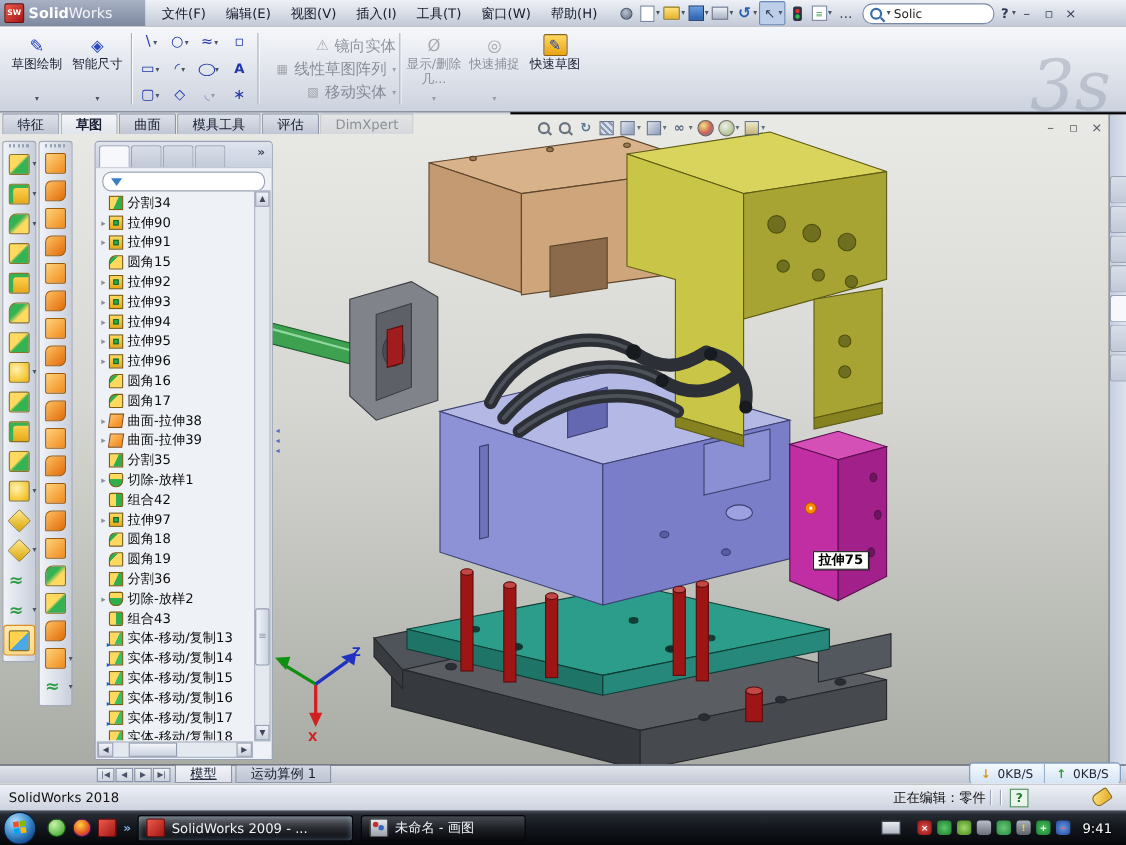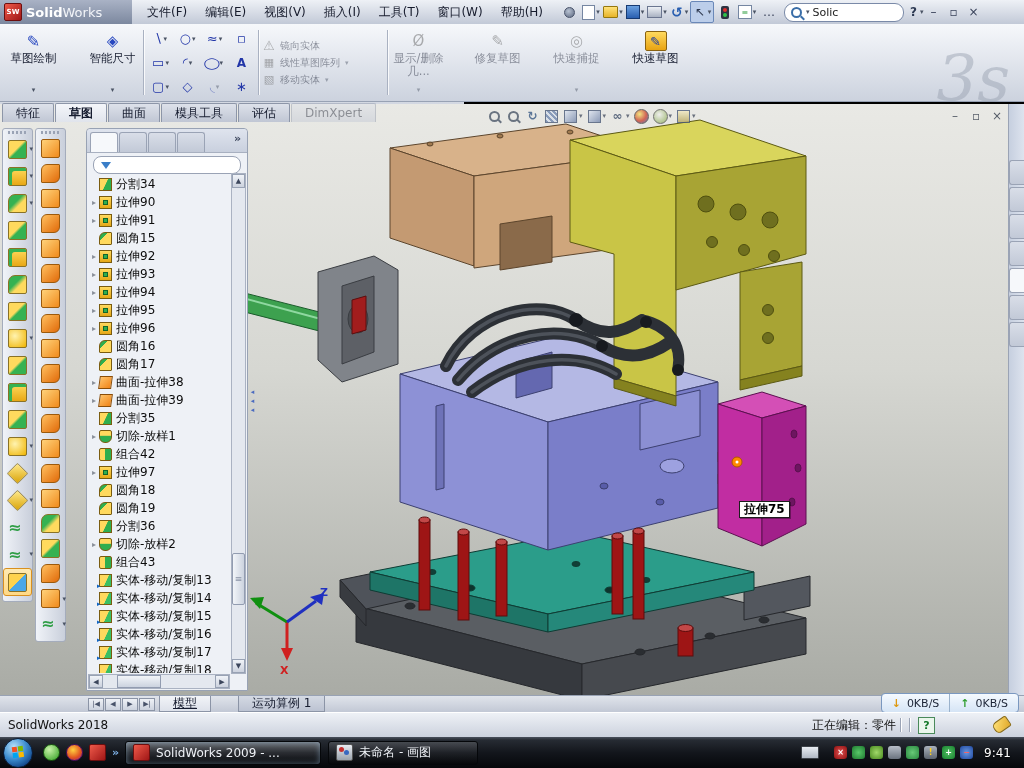--- a/index.html
+++ b/index.html
@@ -32,21 +32,21 @@
   .qa-options{width:12px;height:12px;background:#fff;border:1px solid #7586a2;color:#2f9e3f;font-size:8px;line-height:11px;text-align:center;}
   .qa-options::before{content:"≡";}
   .qa-more::before{content:"…";color:#3c465c;}
   .search-pill{width:106px;height:17px;border:1px solid #7a8aa8;border-radius:9px;background:#fff;display:flex;align-items:center;gap:3px;padding:0 6px;font-size:11px;color:#222;margin:0 4px;}
   .ring{width:7px;height:7px;border:2px solid #3a6ea8;border-radius:50%;position:relative;flex:0 0 auto;}
   .ring::after{content:"";position:absolute;width:5px;height:2px;background:#3a6ea8;transform:rotate(45deg);left:7px;top:8px;}
   .tb-help{color:#2c3952;font-weight:bold;padding:0 2px;}
   .wb{width:20px;height:18px;color:#39425a;font-size:12px;display:flex;align-items:center;justify-content:center;}
   
   .toolbar{position:absolute;top:24px;height:78px;left:0;right:0;background:linear-gradient(#f6f8fb,#ccd2de);border-bottom:1px solid #98a2b4;display:flex;align-items:stretch;padding:2px 0 2px 6px;box-sizing:border-box;}
-  .btn-row{display:flex;gap:24px;}
+  .btn-row{display:flex;}
   .big-btn{width:55px;display:flex;flex-direction:column;align-items:center;padding-top:5px;font-size:11.5px;line-height:13px;text-align:center;color:#171d30;border-radius:3px;position:relative;}
   .bi{width:22px;height:20px;display:flex;align-items:center;justify-content:center;margin-bottom:1px;font-size:15px;color:#2236a8;}
   .bdrop{position:absolute;bottom:2px;font-size:7px;color:#4a5364;}
   .bdrop::before{content:"▾";}
   .bi-sketch::before{content:"✎";color:#2848c0;font-size:16px;}
   .bi-dim::before{content:"◈";color:#2848c0;}
   .bi-trim::before{content:"✂";color:#444;}
   .bi-convert::before{content:"▣";color:#2848c0;}
   .bi-offset::before{content:"∥";color:#444;}
   .bi-mirror::before{content:"⚠";color:#555;font-size:13px;}
@@ -67,21 +67,21 @@
   .se-marquee::before{content:"▫";color:#5c6activity578;}
   .se-rect::before{content:"▭";}
   .se-arc::before{content:"◜";}
   .se-ellipse::before{content:"◯";display:inline-block;transform:scaleX(1.35) ;font-size:11px;}
   .se-text::before{content:"A";font-weight:bold;font-size:12px;}
   .se-slot::before{content:"▢";}
   .se-polygon::before{content:"◇";}
   .se-fillet::before{content:"◟";}
   .se-point::before{content:"∗";}
   .stack{display:flex;flex-direction:column;justify-content:center;gap:3px;width:122px;}
-  .stack-row{display:flex;align-items:center;gap:4px;font-size:10px;color:#171d30;white-space:nowrap;}
+  .stack-row{display:flex;align-items:center;gap:4px;font-size:14px;color:#171d30;white-space:nowrap;justify-content:flex-end;}
   .stack-row .bi{width:14px;height:14px;font-size:11px;margin:0;}
   .watermark{position:absolute;right:14px;top:18px;font-family:"DejaVu Serif","Liberation Serif",serif;font-style:italic;font-size:64px;color:rgba(148,157,173,.45);pointer-events:none;}
   
   .tabstrip-bg{position:absolute;top:102px;left:0;width:464px;height:20px;background:linear-gradient(#d4d9e3,#bcc3d2);border-bottom:1px solid #8d96a8;box-sizing:border-box;}
   .cmdtabs{position:absolute;top:103px;left:2px;height:19px;display:flex;z-index:6;}
   .ctab{padding:1px 13px;font-size:12px;background:linear-gradient(#dde1ea,#c0c6d4);border:1px solid #8d96a8;border-bottom:none;margin-right:1px;border-radius:2px 2px 0 0;color:#171d30;display:flex;align-items:center;}
   .ctab.active{background:linear-gradient(#f4f6fa,#e0e4ec);font-weight:bold;}
   
   .workspace{position:absolute;top:104px;left:0;width:1024px;height:591px;}
   .viewport{position:absolute;top:0;left:0;right:16px;bottom:0;background:linear-gradient(#e9e9e5 0%,#d6d7d2 45%,#a9aba5 100%);overflow:hidden;}
@@ -395,25 +395,20 @@
     </div>
     <div class="sep"></div>
     <div class="btn-row">
 
         <div class="big-btn disabled">
           <span class="bi bi-display"></span>
           <span>显示/删除几...</span>
           <span class="bdrop"></span>
         </div>
 
-        <div class="big-btn disabled">
-          <span class="bi bi-repair"></span>
-          <span>修复草图</span>
-
-        </div>
 
         <div class="big-btn disabled">
           <span class="bi bi-snap"></span>
           <span>快速捕捉</span>
           <span class="bdrop"></span>
         </div>
 
         <div class="big-btn">
           <span class="bi bi-quick"></span>
           <span>快速草图</span>

